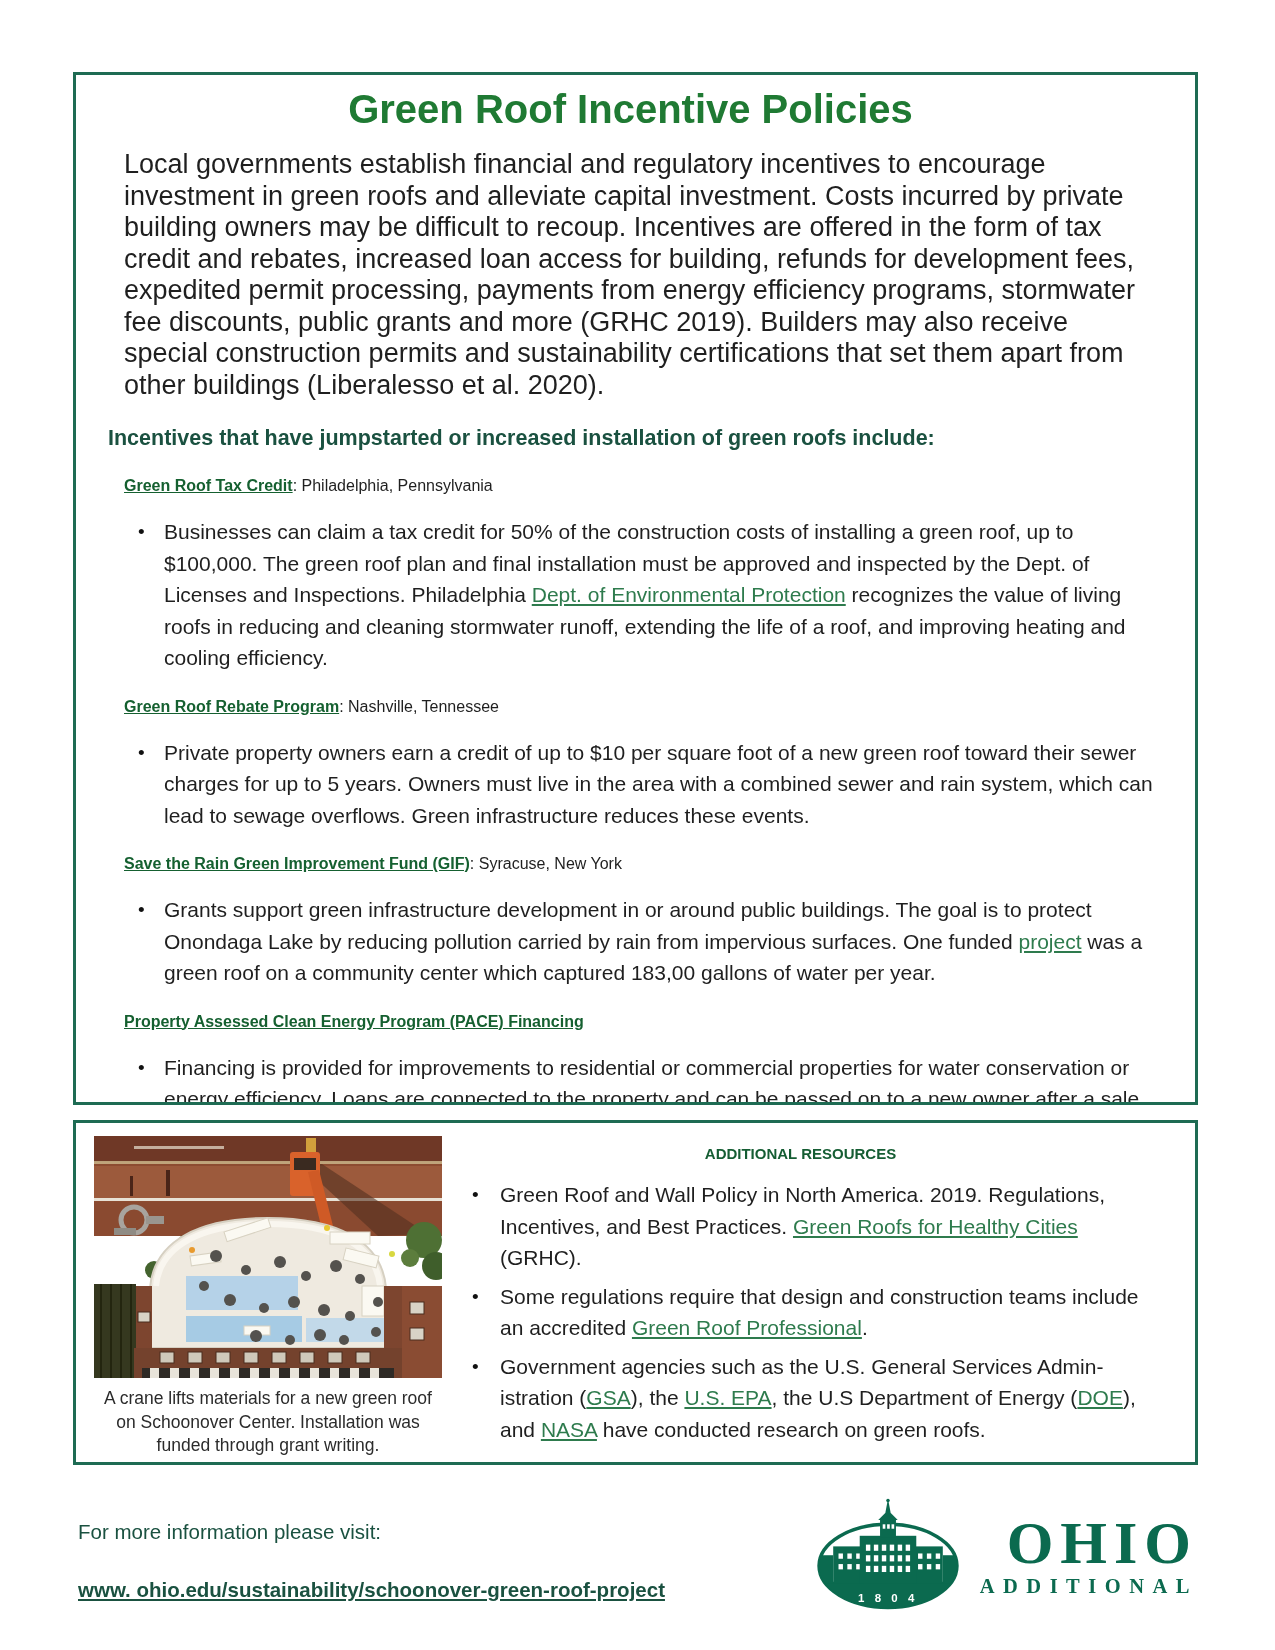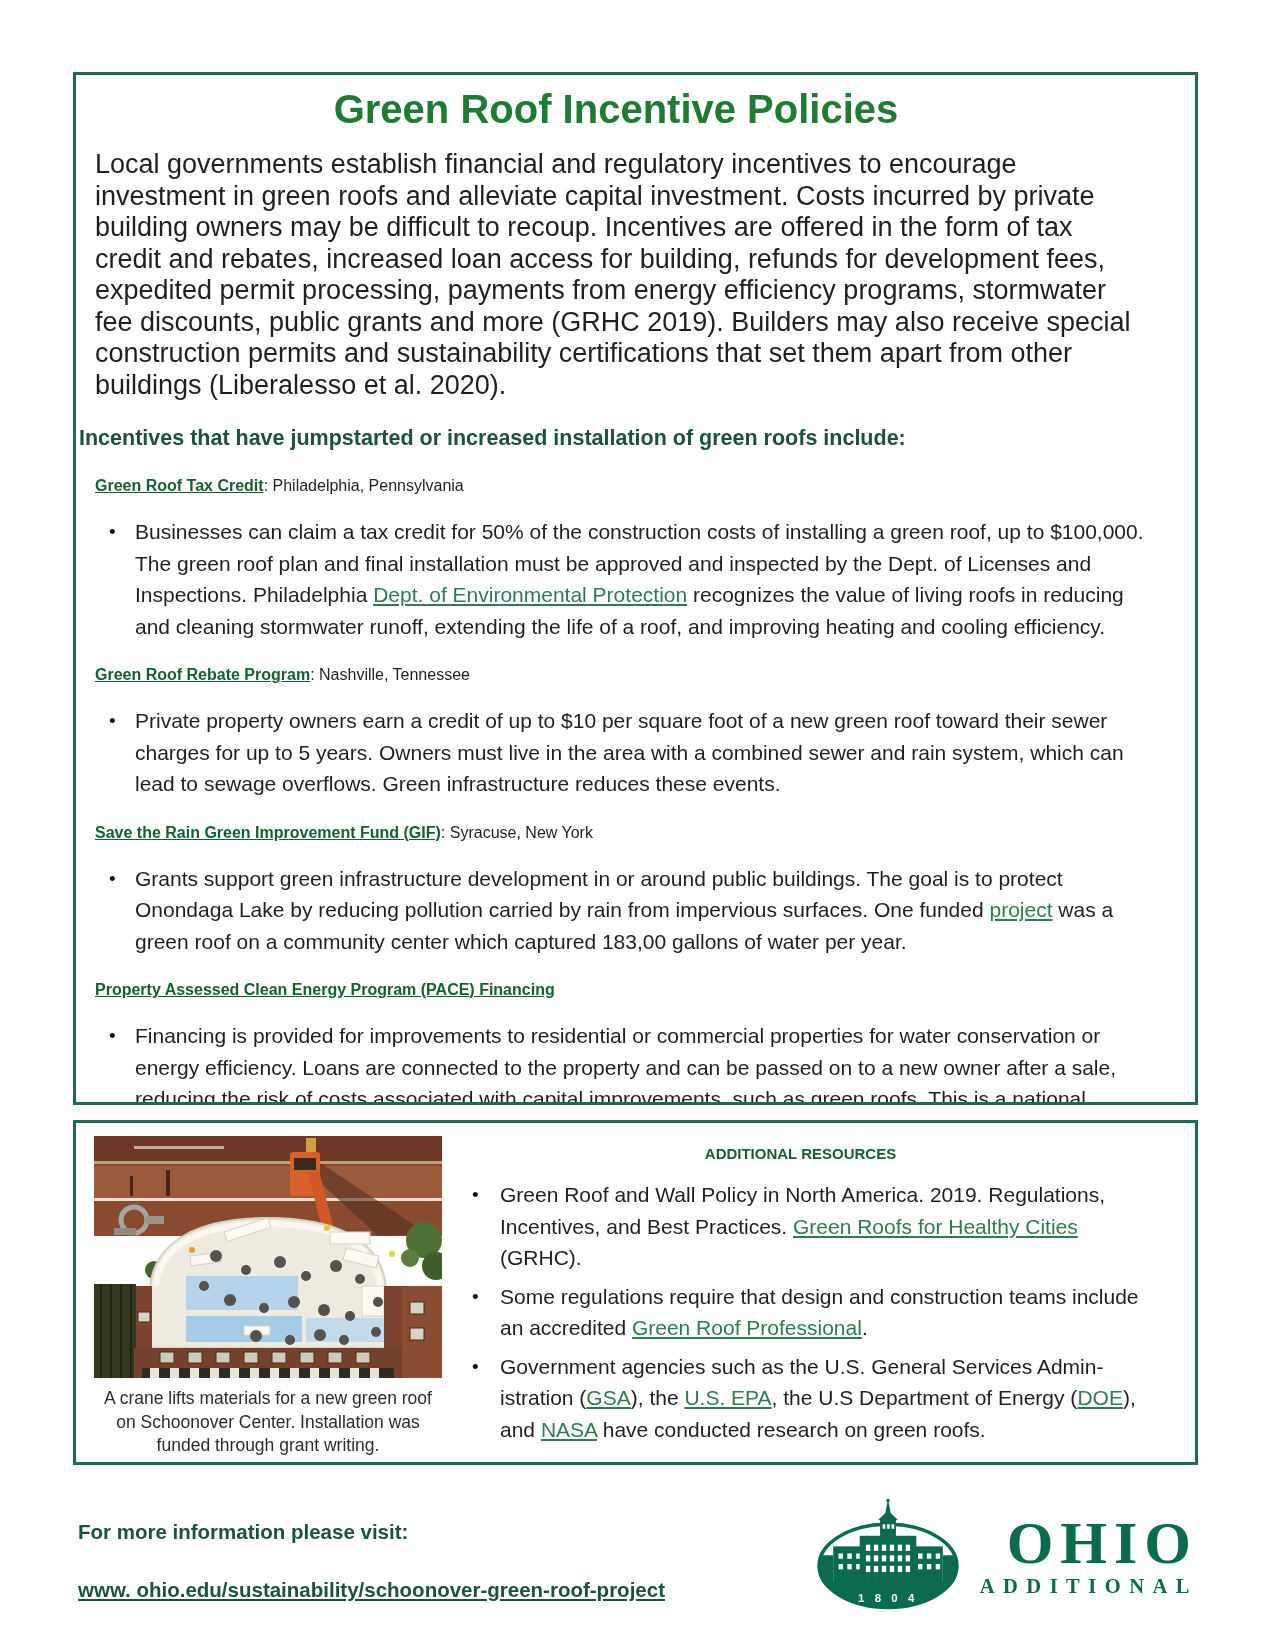--- a/index.html
+++ b/index.html
@@ -5,21 +5,21 @@
   html,body{margin:0;padding:0;}
   body{
     width:1275px;height:1650px;background:#ffffff;position:relative;
     font-family:"Liberation Sans", sans-serif;color:#1f1f1f;
     -webkit-font-smoothing:antialiased;
   }
   .box{border:3px solid #1e6b53;box-sizing:border-box;background:#fff;}
   
   .main-box{
     position:absolute;left:73px;top:72px;width:1125px;height:1033px;
-    padding:6px 42px 0 3px;overflow:hidden;
+    padding:6px 42px 0 32px;overflow:hidden;
   }
   .page-title{
     margin:2px 0 0;text-align:center;font-size:40px;line-height:52px;
     font-weight:bold;color:#1f7a33;letter-spacing:0px;
   }
   .intro{
     margin:14px 16px 0;font-size:27px;line-height:31.5px;
   }
   .subheading{
     margin:22px 0 0;font-size:21.5px;line-height:30px;font-weight:bold;color:#1a5140;
@@ -57,21 +57,21 @@
   }
   ul.res-bullets li::before{
     content:"•";position:absolute;left:2px;top:0;font-size:19px;color:#111;
   }
   
   .footer{
     position:absolute;left:78px;top:1498px;width:1122px;
     display:flex;justify-content:space-between;align-items:center;
   }
   .footer-left{padding-top:8px;}
-  .footer-info{margin:0;font-size:20.5px;line-height:34px;font-weight:bold;color:#1a5140;}
+  .footer-info{margin:0;font-size:20.5px;line-height:34px;font-weight:normal;color:#1a5140;}
   .footer-url{
     font-size:20.5px;line-height:34px;font-weight:bold;color:#1a5140;
     text-decoration:underline;cursor:pointer;display:inline-block;margin-top:24px;
   }
   .footer-logo{display:flex;align-items:center;gap:16px;padding-right:2px;}
   .seal{display:block;}
   .wordmark{font-family:"Liberation Serif", serif;color:#0b6a4f;text-align:right;}
   .wordmark-main{font-size:60px;line-height:56px;font-weight:bold;letter-spacing:7px;}
   .wordmark-sub{font-size:20.5px;line-height:26px;font-weight:bold;letter-spacing:8.5px;margin-top:2px;}
 </style>

